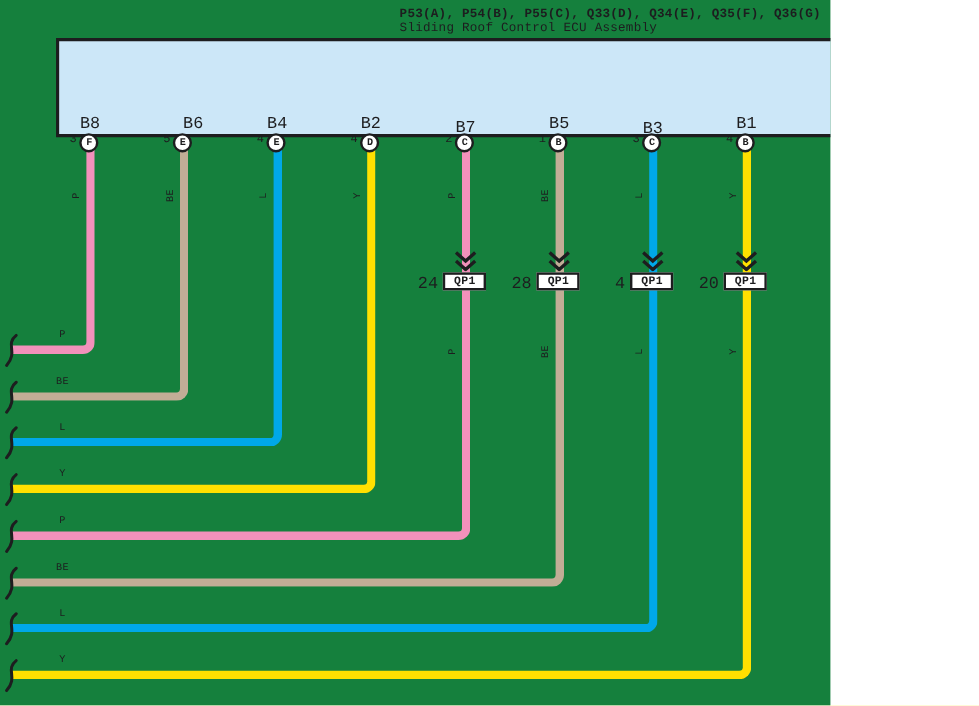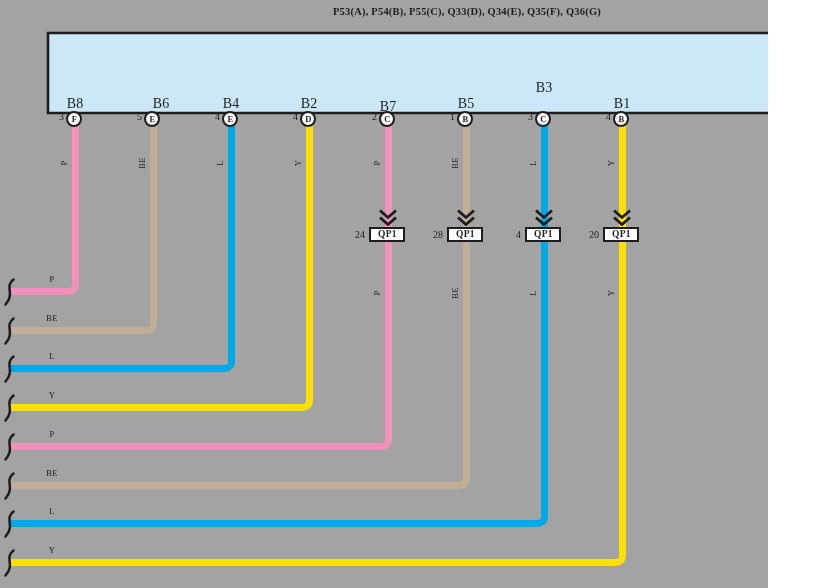--- a/index.html
+++ b/index.html
@@ -1,47 +1,48 @@
 <!DOCTYPE html>
 <html><head>
 <meta charset="utf-8">
 <style>
   html,body{margin:0;padding:0;background:#ffffff;}
   #stage{
-    position:relative;width:768px;height:588px;background:#a3a3a3;overflow:hidden;
-    font-family:Liberation Serif, serif;color:#1d1d1f;
+    position:relative;width:692px;height:588px;background:#15803d;overflow:hidden;
+    font-family:Liberation Mono, monospace;color:#1d1d1f;
   }
   .abs{position:absolute;}
   .title1{font-size:10.5px;font-weight:bold;white-space:nowrap;letter-spacing:0.2px;}
   .title2{font-size:10.5px;white-space:nowrap;letter-spacing:0.2px;}
   .conn-label{font-size:14px;text-align:center;width:34px;margin-left:-17px;}
   .pin-no{font-size:10px;text-align:right;width:30px;}
   .pin-circle{
     width:12px;height:12px;border:2.6px solid #1d1d1f;border-radius:50%;background:#ffffff;
     font-size:8.5px;font-weight:bold;text-align:center;line-height:12px;z-index:3;
   }
   .wire{z-index:1;background:transparent;box-sizing:border-box;}
   .vlabel{
     font-size:8.5px;white-space:nowrap;transform:translate(-50%,-50%) rotate(-90deg);
     z-index:2;letter-spacing:0.3px;
   }
   .hlabel{font-size:8.5px;text-align:center;width:44px;z-index:2;letter-spacing:0.3px;}
   .qp-box{
     width:32px;height:11px;border:2.6px solid #1d1d1f;background:#ffffff;z-index:3;
     font-size:9.5px;font-weight:bold;text-align:center;line-height:11px;letter-spacing:0.3px;
   }
-  .qp-no{font-size:10px;text-align:right;width:28px;z-index:3;}
+  .qp-no{font-size:14px;text-align:right;width:28px;z-index:3;}
   svg{display:block;}
 </style>
 </head>
 <body>
 
 <div id="stage">
 
   <div class="abs title1" style="left:333px;top:6px;">P53(A), P54(B), P55(C), Q33(D), Q34(E), Q35(F), Q36(G)</div>
+  <div class="abs title2" style="left:333px;top:18px;">Sliding Roof Control ECU Assembly</div>
 
   <svg class="abs" style="left:0;top:0;z-index:0;" width="816" height="588" viewBox="0 0 816 588">
     <path d="M48,33 L798,33 C795,47 790,53 790,64 C790,80 803,82 803,94 C803,104 793,107 789,113 L48,113 Z" fill="#cce7f8" stroke="#1d1d1f" stroke-width="2.6"></path>
   </svg>
 
   <div id="wires">
       <div class="abs wire" style="left:9px;top:125px;width:69.5px;height:169.5px;border-right:7px solid #f291bb;border-bottom:7px solid #f291bb;border-bottom-right-radius:10px;"></div>
       <div class="abs conn-label" style="left:75px;top:96px;">B8</div>
       <div class="abs pin-no" style="left:34px;top:111px;">3</div>
       <div class="abs pin-circle" style="left:66.4px;top:110.5px;">F</div>
@@ -119,21 +120,21 @@
       <div class="abs qp-no" style="left:415px;top:229px;">28</div>
       <div class="abs qp-box" style="left:447.4px;top:227px;">QP1</div>
       <div class="abs vlabel" style="left:455px;top:293px;">BE</div>
       <div class="abs hlabel" style="left:30px;top:468px;">BE</div>
       <div class="abs " style="left:2px;top:472px;z-index:2;">
         <svg width="15" height="28" viewBox="0 0 15 28">
           <path d="M11.5,1.5 C2,9 13.5,15 3.5,26.5" fill="none" stroke="#1d1d1f" stroke-width="2.5" stroke-linecap="round"></path>
         </svg>
       </div>
       <div class="abs wire" style="left:9px;top:125px;width:538.5px;height:401.5px;border-right:7px solid #00a8e8;border-bottom:7px solid #00a8e8;border-bottom-right-radius:10px;"></div>
-      <div class="abs conn-label" style="left:544px;top:80px;">B3</div>
+      <div class="abs conn-label" style="left:544px;top:100px;">B3</div>
       <div class="abs pin-no" style="left:503px;top:111px;">3</div>
       <div class="abs pin-circle" style="left:535.4px;top:110.5px;">C</div>
       <div class="abs vlabel" style="left:533px;top:163px;">L</div>
       <div class="abs " style="left:534px;top:209px;z-index:3;">
         <svg width="20" height="17" viewBox="0 0 20 17">
           <polyline points="2,1.5 10,8.5 18,1.5" fill="none" stroke="#1d1d1f" stroke-width="2.8"></polyline>
           <polyline points="2,8.5 10,15.5 18,8.5" fill="none" stroke="#1d1d1f" stroke-width="2.8"></polyline>
         </svg>
       </div>
       <div class="abs qp-no" style="left:493px;top:229px;">4</div>

